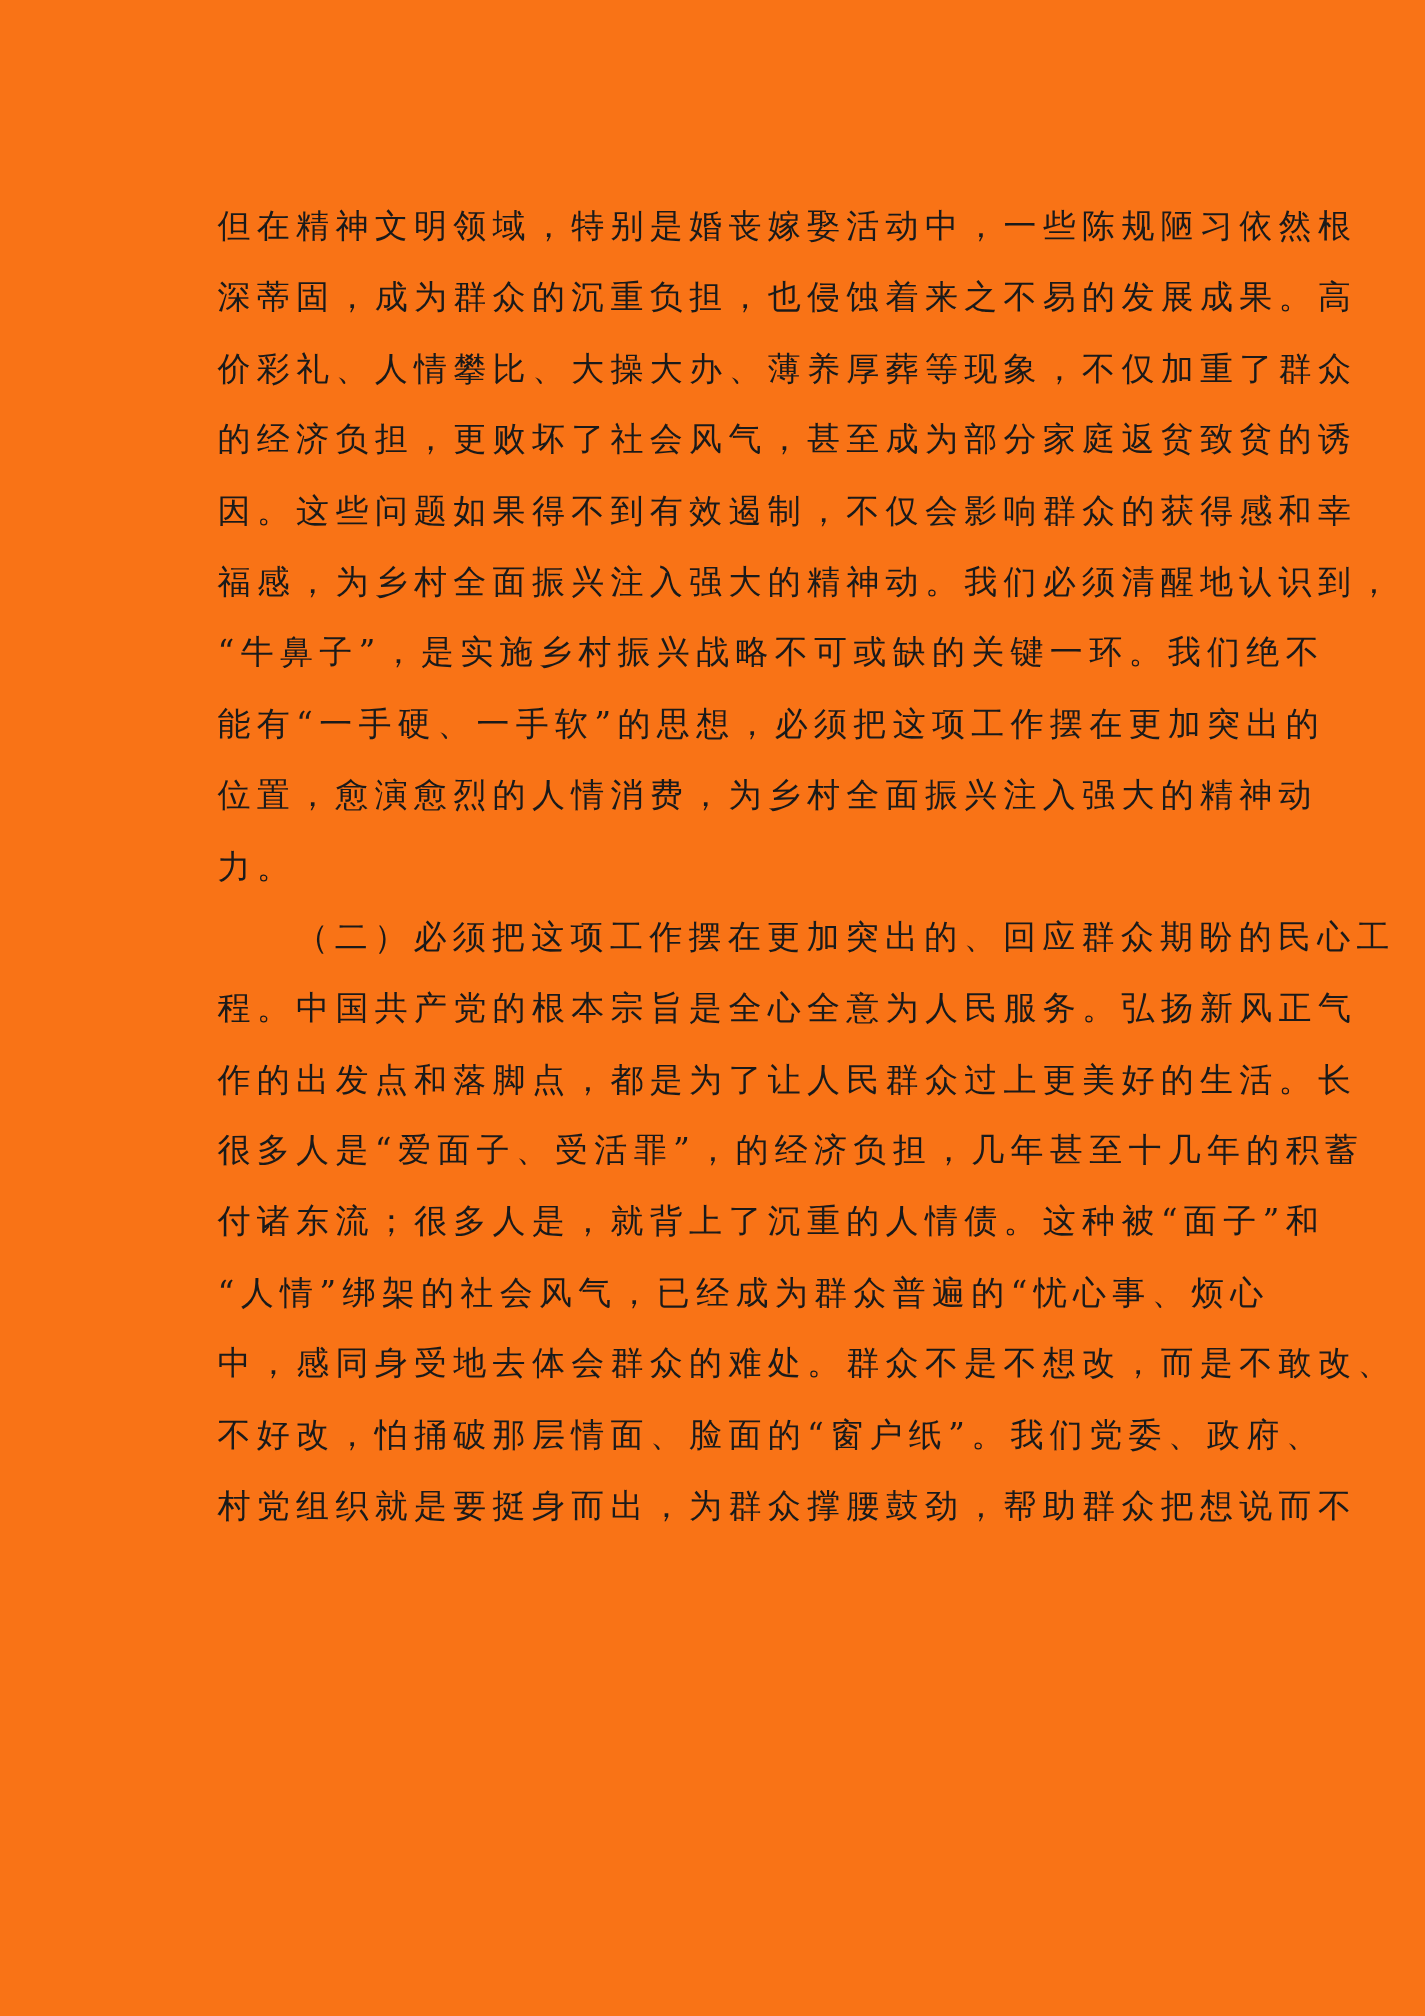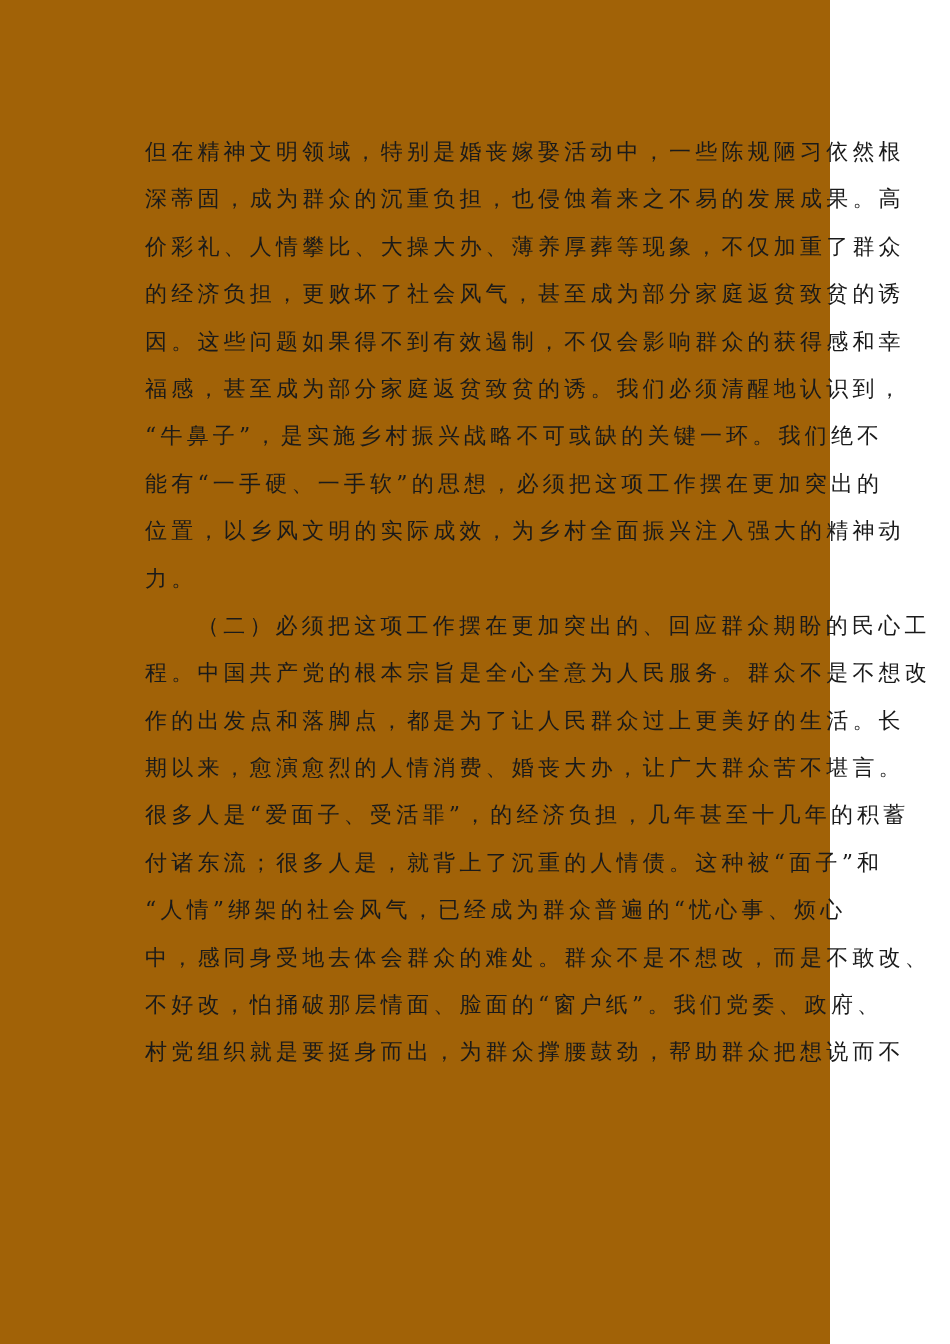--- a/index.html
+++ b/index.html
@@ -12,23 +12,23 @@
       height: 1344px;
       position: relative;
       overflow: hidden;
       font-family: "DejaVu Serif", "Liberation Serif", serif;
       color: #1a1a1a;
     }
     .page {
       position: absolute;
       left: 0;
       top: 0;
-      width: 830px;
+      width: 950px;
       height: 1344px;
-      background: #a16207;
+      background: #f97316;
     }
     .body-text {
       position: absolute;
       left: 145px;
       top: 136px;
       width: 680px;
     }
     .line {
       display: block;
       height: 47.4px;
@@ -46,32 +46,31 @@
 
 <div class="page">
   <div class="body-text">
 
     <div class="paragraph">
       <span class="line">但在精神文明领域，特别是婚丧嫁娶活动中，一些陈规陋习依然根</span>
       <span class="line">深蒂固，成为群众的沉重负担，也侵蚀着来之不易的发展成果。高</span>
       <span class="line">价彩礼、人情攀比、大操大办、薄养厚葬等现象，不仅加重了群众</span>
       <span class="line">的经济负担，更败坏了社会风气，甚至成为部分家庭返贫致贫的诱</span>
       <span class="line">因。这些问题如果得不到有效遏制，不仅会影响群众的获得感和幸</span>
-      <span class="line">福感，甚至成为部分家庭返贫致贫的诱。我们必须清醒地认识到，</span>
+      <span class="line">福感，为乡村全面振兴注入强大的精神动。我们必须清醒地认识到，</span>
       <span class="line">“牛鼻子”，是实施乡村振兴战略不可或缺的关键一环。我们绝不</span>
       <span class="line">能有“一手硬、一手软”的思想，必须把这项工作摆在更加突出的</span>
-      <span class="line">位置，以乡风文明的实际成效，为乡村全面振兴注入强大的精神动</span>
+      <span class="line">位置，愈演愈烈的人情消费，为乡村全面振兴注入强大的精神动</span>
       <span class="line">力。</span>
     </div>
 
     <div class="paragraph">
       <span class="line indent">（二）必须把这项工作摆在更加突出的、回应群众期盼的民心工</span>
-      <span class="line">程。中国共产党的根本宗旨是全心全意为人民服务。群众不是不想改</span>
+      <span class="line">程。中国共产党的根本宗旨是全心全意为人民服务。弘扬新风正气</span>
       <span class="line">作的出发点和落脚点，都是为了让人民群众过上更美好的生活。长</span>
-      <span class="line">期以来，愈演愈烈的人情消费、婚丧大办，让广大群众苦不堪言。</span>
       <span class="line">很多人是“爱面子、受活罪”，的经济负担，几年甚至十几年的积蓄</span>
       <span class="line">付诸东流；很多人是，就背上了沉重的人情债。这种被“面子”和</span>
       <span class="line">“人情”绑架的社会风气，已经成为群众普遍的“忧心事、烦心</span>
       <span class="line">中，感同身受地去体会群众的难处。群众不是不想改，而是不敢改、</span>
       <span class="line">不好改，怕捅破那层情面、脸面的“窗户纸”。我们党委、政府、</span>
       <span class="line">村党组织就是要挺身而出，为群众撑腰鼓劲，帮助群众把想说而不</span>
     </div>
 
   </div>
 </div>

